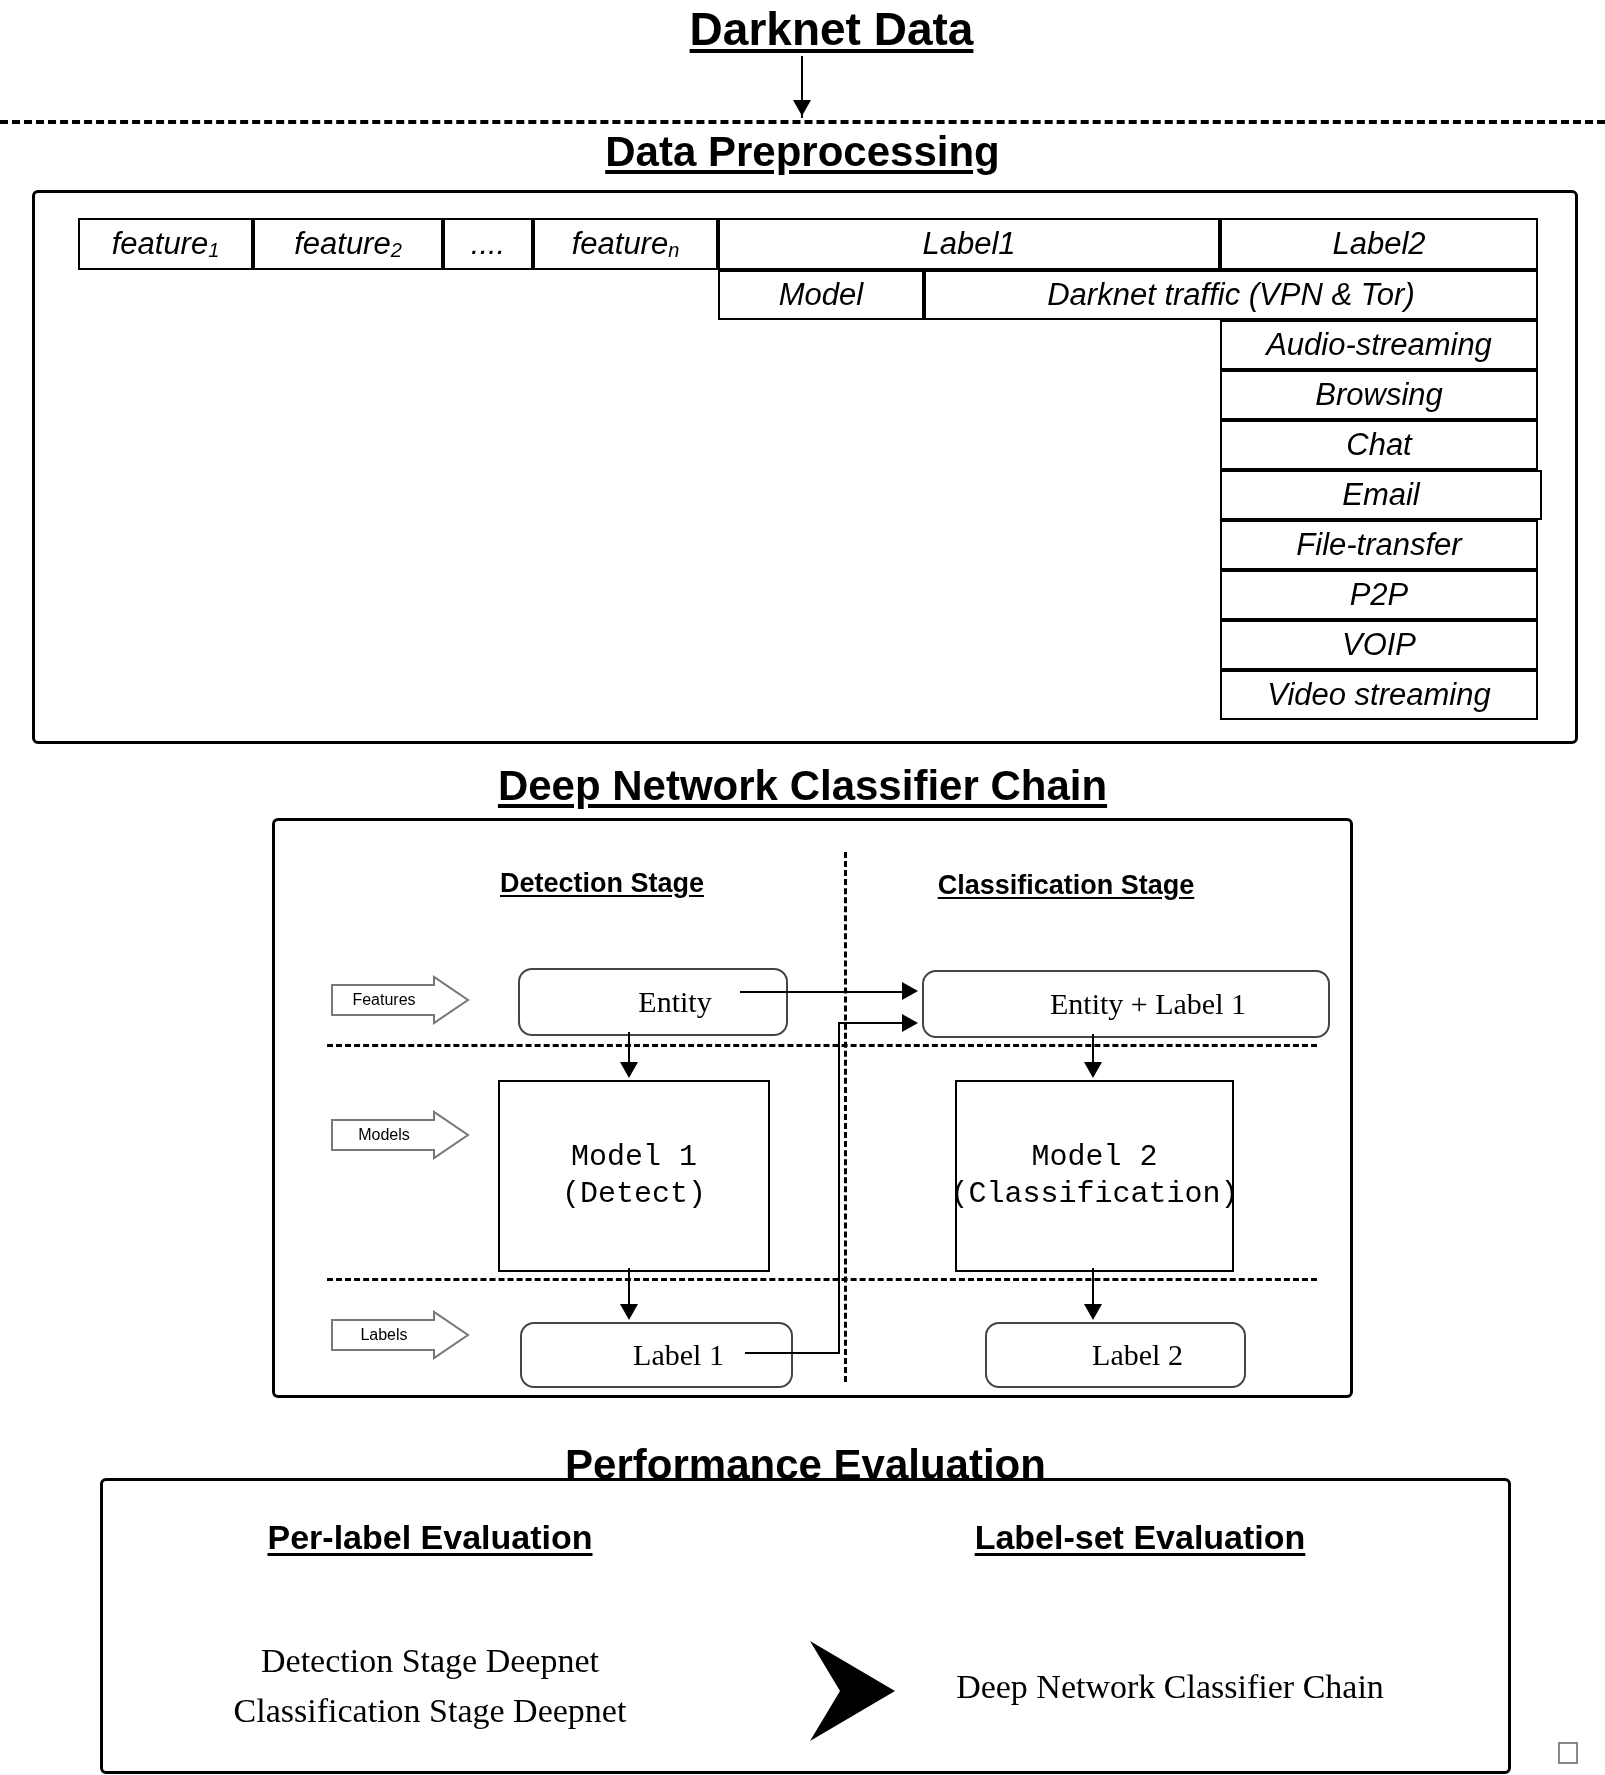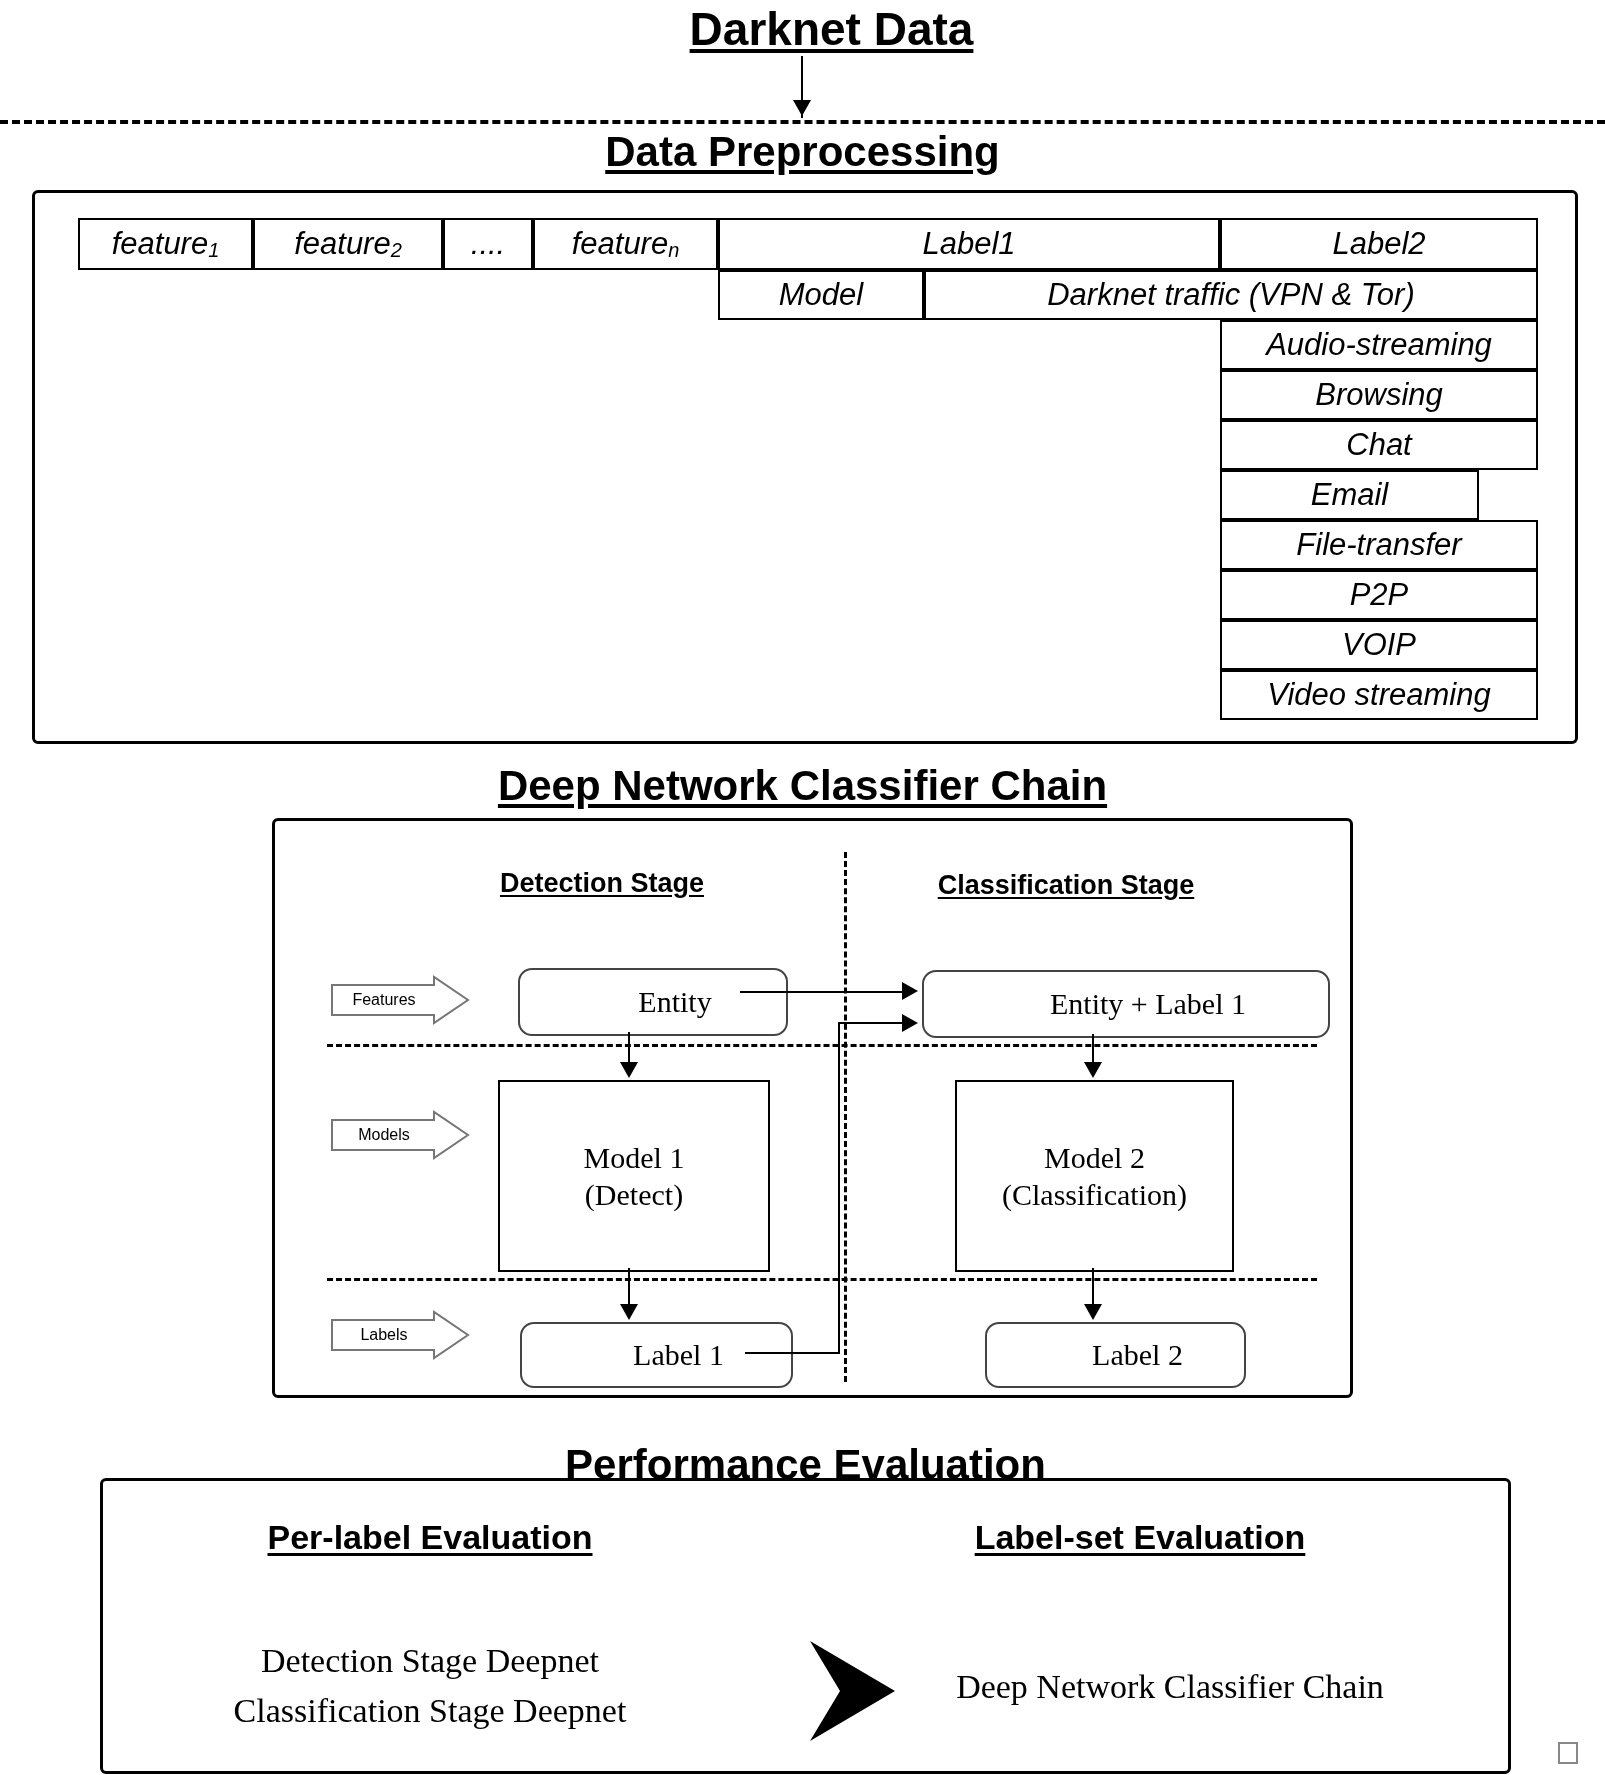--- a/index.html
+++ b/index.html
@@ -121,21 +121,21 @@
     font-size: 30px;
     text-align: center;
     padding-left: 44px;
   }
   .square-node {
     border: 2px solid #000;
     background: #fff;
     display: flex;
     align-items: center;
     justify-content: center;
-    font-family: Liberation Serif, serif;
+    font-family: Liberation Mono, monospace;
     font-size: 30px;
     text-align: center;
     line-height: 1.25;
   }
   .banner-label {
     font-size: 16px;
     display: flex;
     align-items: center;
     justify-content: center;
     font-family: "Liberation Sans", sans-serif;
@@ -207,21 +207,21 @@
 
 <div class="abs tbl-cell" style="left:1220px; top:320px; width:318px; height:50px;">
   <span>Audio-streaming</span>
 </div>
 <div class="abs tbl-cell" style="left:1220px; top:370px; width:318px; height:50px;text-align:center;">
   <span>Browsing</span>
 </div>
 <div class="abs tbl-cell" style="left:1220px; top:420px; width:318px; height:50px;">
   <span>Chat</span>
 </div>
-<div class="abs tbl-cell" style="left:1220px; top:470px; width:259px; height:50px;text-align:center;">
+<div class="abs tbl-cell" style="left:1220px; top:470px; width:322px; height:50px;text-align:center;">
   <span>Email</span>
 </div>
 <div class="abs tbl-cell" style="left:1220px; top:520px; width:318px; height:50px;">
   <span>File-transfer</span>
 </div>
 <div class="abs tbl-cell" style="left:1220px; top:570px; width:318px; height:50px;">
   <span>P2P</span>
 </div>
 <div class="abs tbl-cell" style="left:1220px; top:620px; width:318px; height:50px;">
   <span>VOIP</span>

